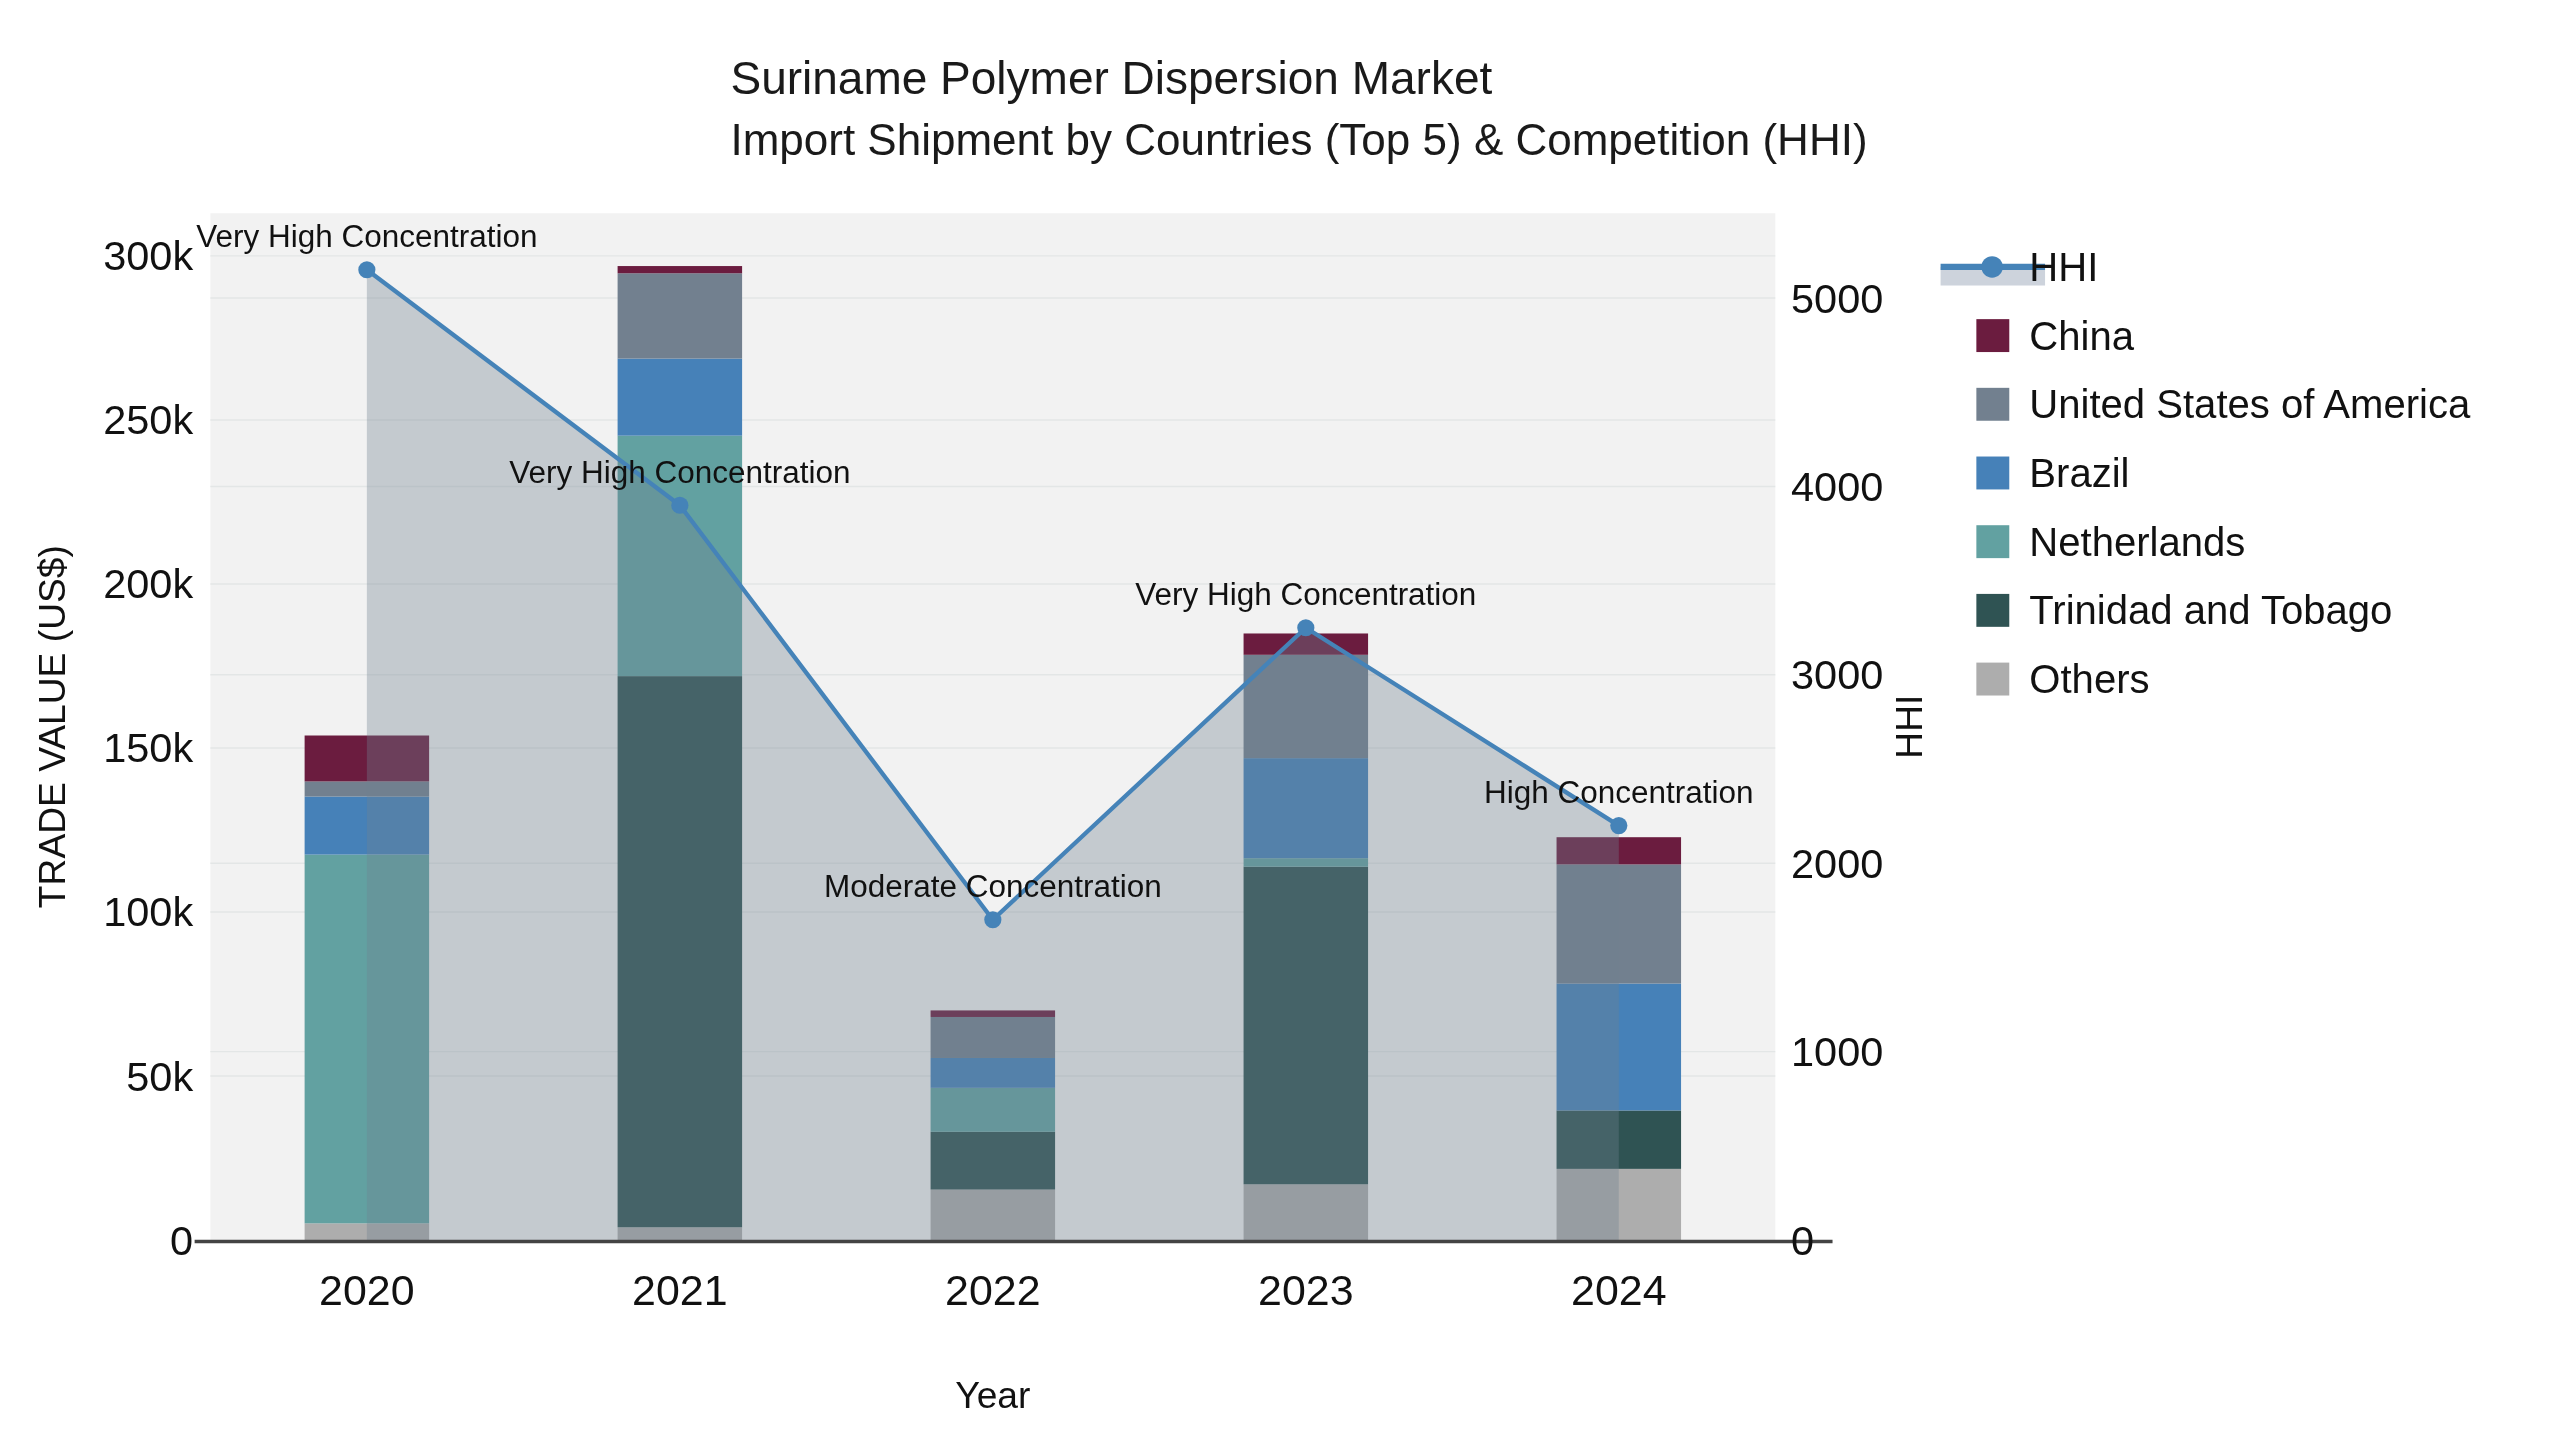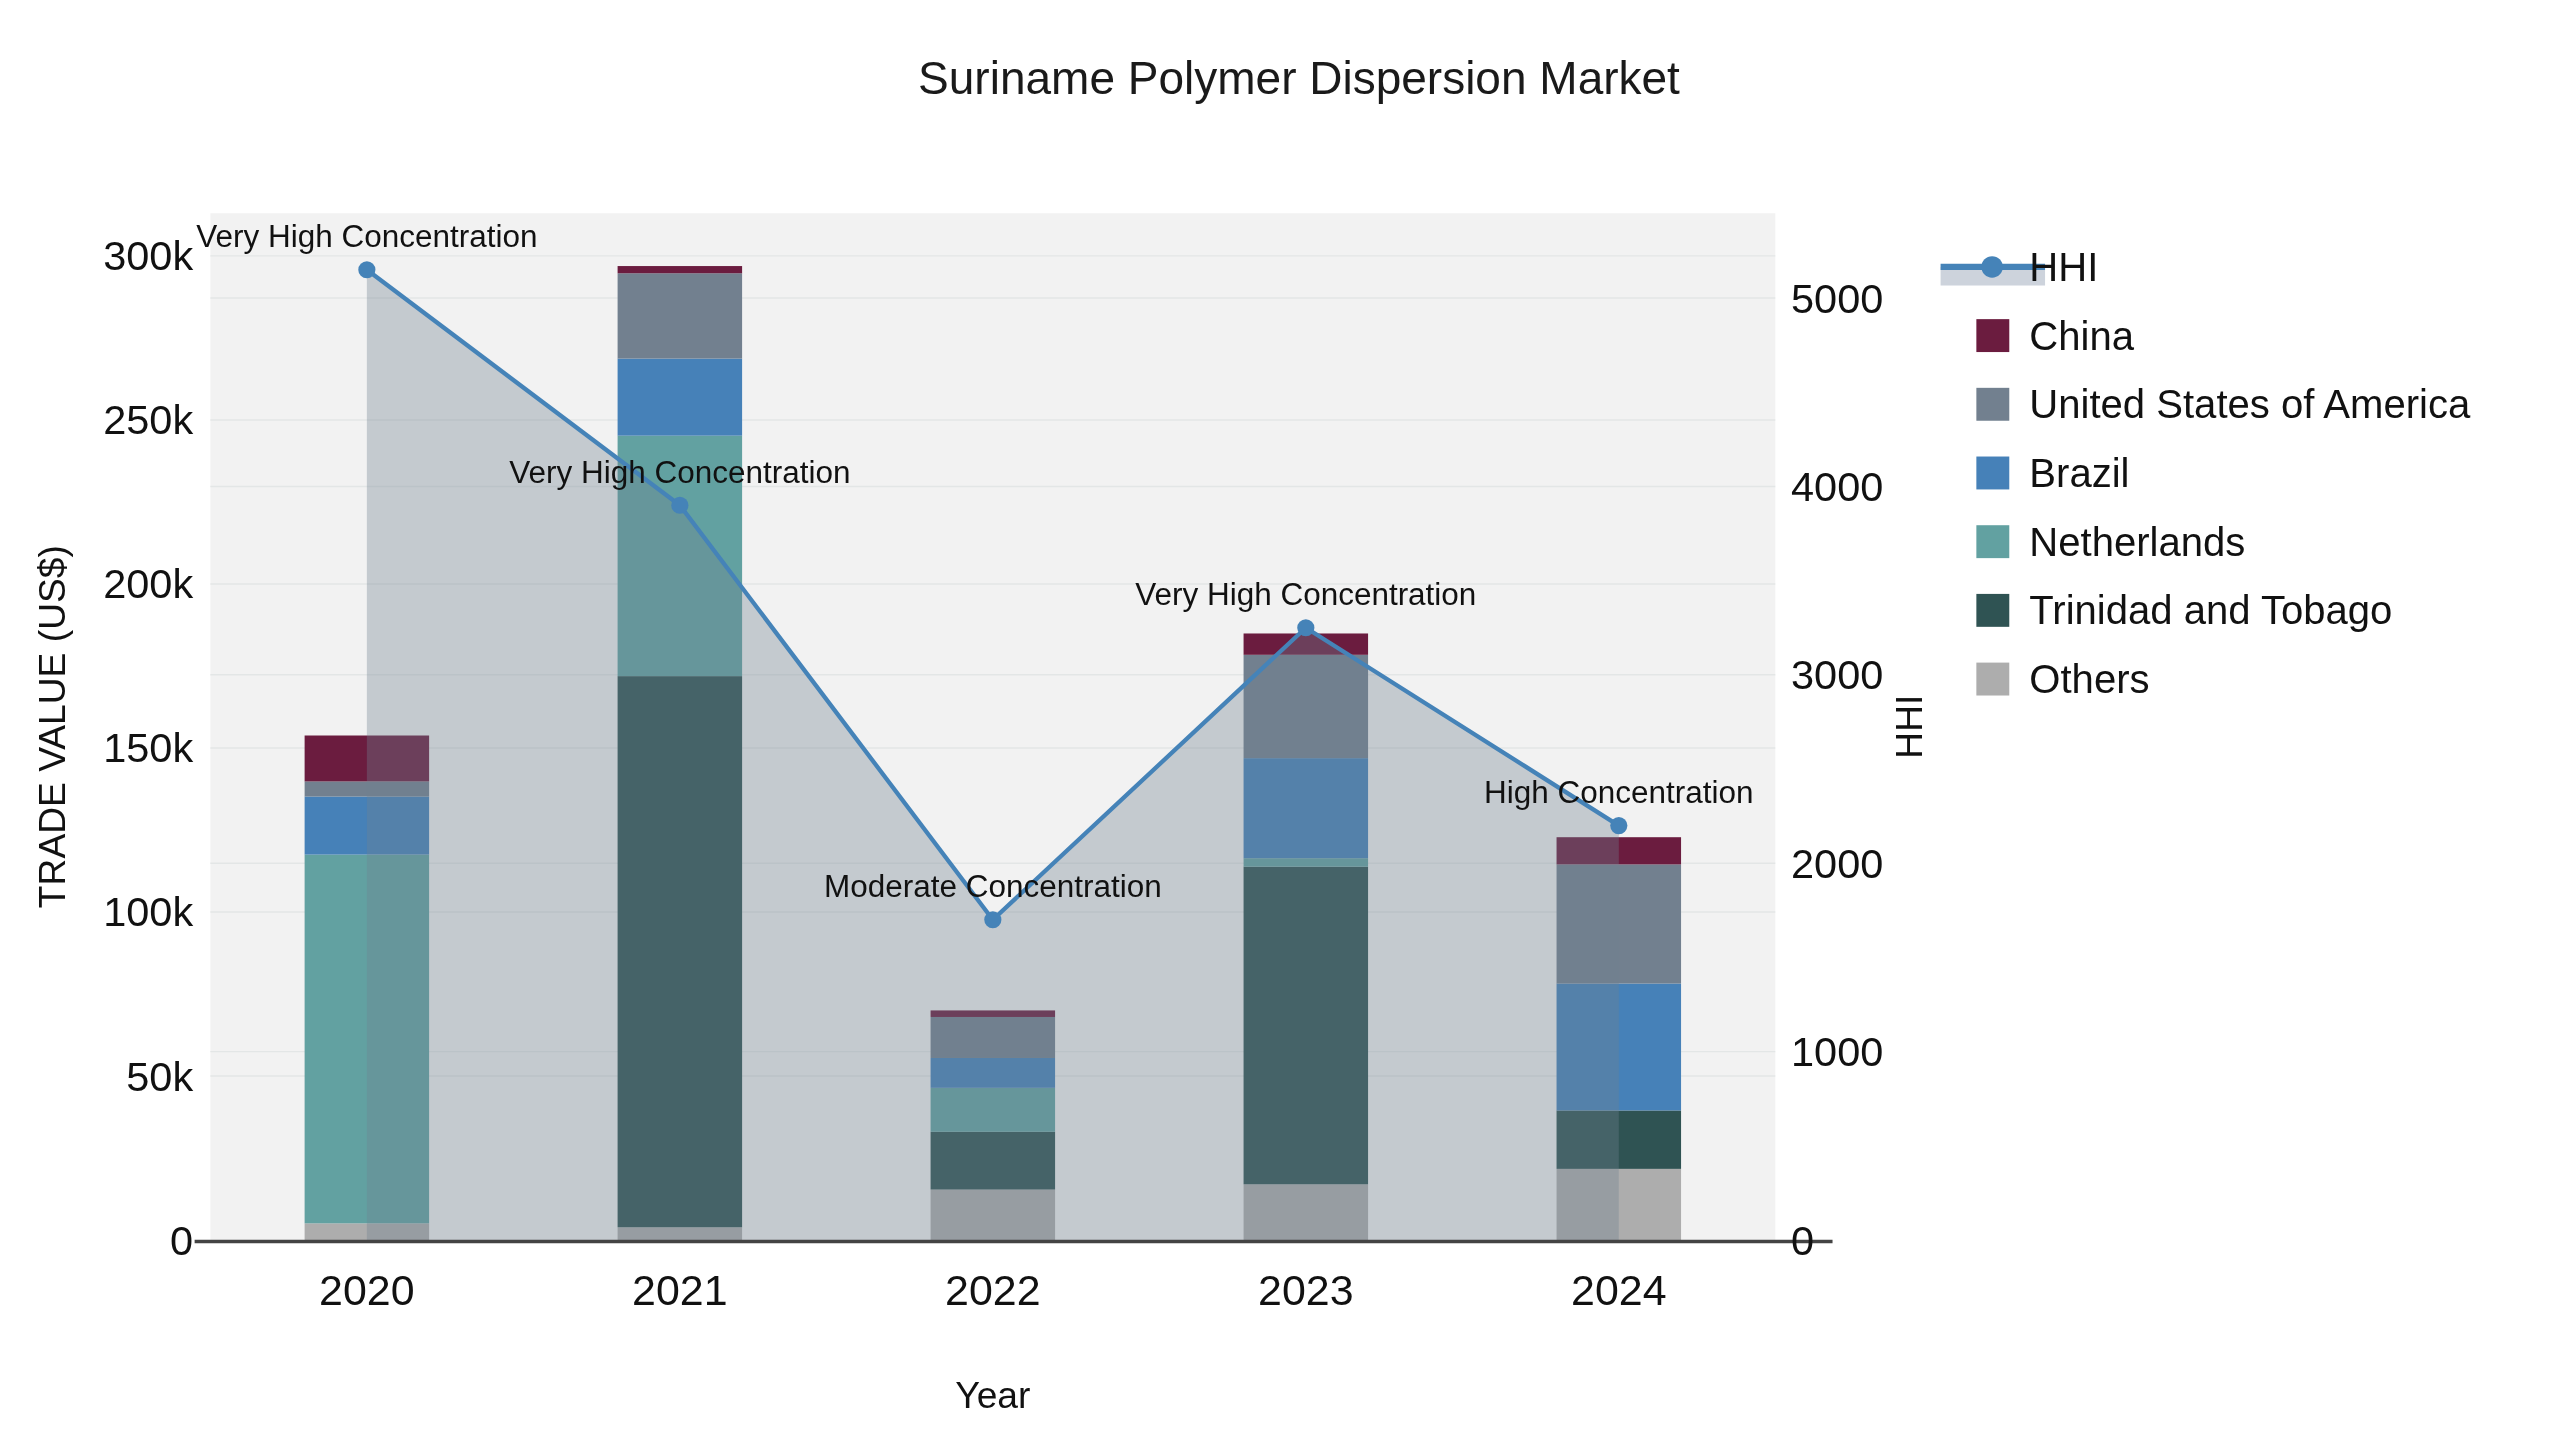--- a/index.html
+++ b/index.html
@@ -36,20 +36,21 @@
   svg text {
     font-family: "Liberation Sans", sans-serif;
   }
 </style>
 </head>
 <body>
 
 <div id="figure">
   <div id="chart-title">
     <div class="t1">Suriname Polymer Dispersion Market</div>
+    <div class="t2">Import Shipment by Countries (Top 5) &amp; Competition (HHI)</div>
   </div>
   <svg id="chart" width="2576" height="1449" viewBox="0 0 3600 2025" xmlns="http://www.w3.org/2000/svg">
       <rect x="294" y="298" width="2187" height="1435" fill="#F2F2F2"></rect>
       <g>
         <line x1="294" x2="2481" y1="1503.7667731629392" y2="1503.7667731629392" stroke="#E3E6E6" stroke-width="2"></line>
         <line x1="294" x2="2481" y1="1274.5335463258787" y2="1274.5335463258787" stroke="#E3E6E6" stroke-width="2"></line>
         <line x1="294" x2="2481" y1="1045.3003194888179" y2="1045.3003194888179" stroke="#E3E6E6" stroke-width="2"></line>
         <line x1="294" x2="2481" y1="816.0670926517572" y2="816.0670926517572" stroke="#E3E6E6" stroke-width="2"></line>
         <line x1="294" x2="2481" y1="586.8338658146963" y2="586.8338658146963" stroke="#E3E6E6" stroke-width="2"></line>
         <line x1="294" x2="2481" y1="357.60063897763575" y2="357.60063897763575" stroke="#E3E6E6" stroke-width="2"></line>

